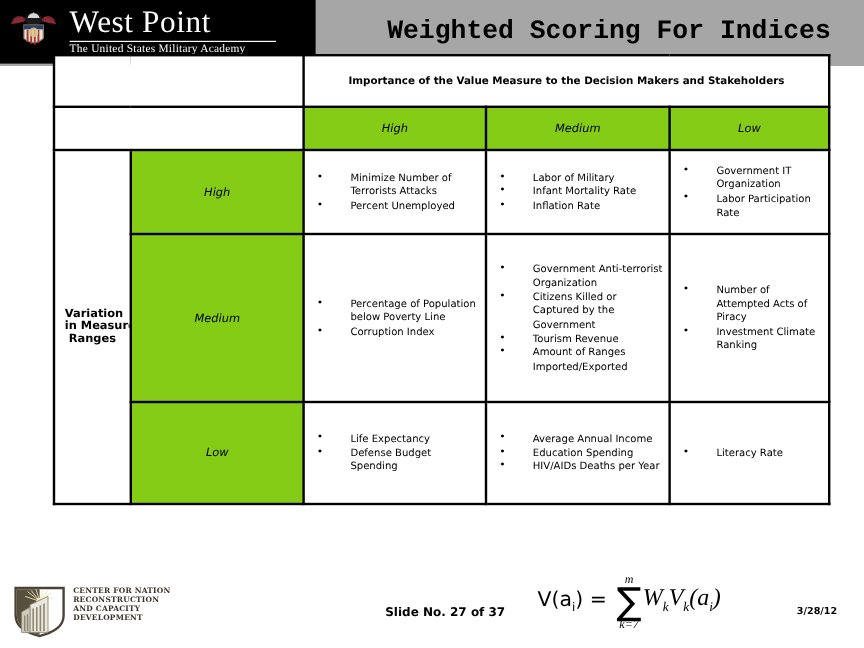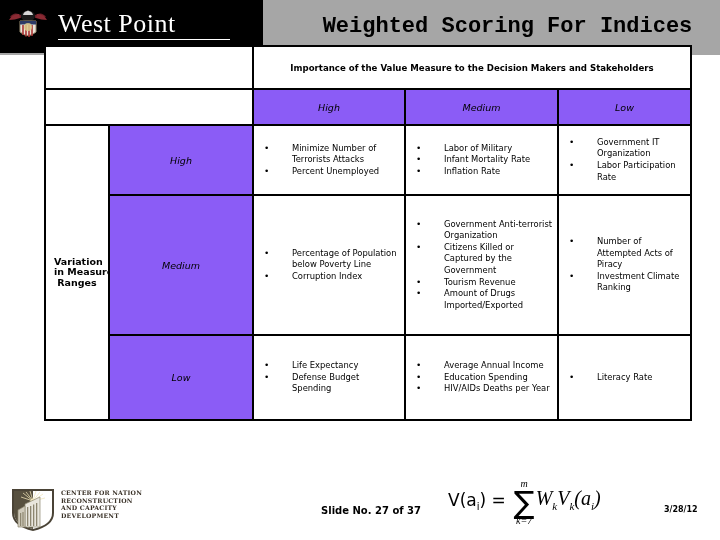--- a/index.html
+++ b/index.html
@@ -56,21 +56,21 @@
     width:646px;height:376px;
     border-collapse:collapse;
     table-layout:fixed;
   }
   #matrix td{
     border:2px solid #000000;
     vertical-align:middle;
     padding:0;
   }
   .cell-white{background:#ffffff;}
-  .cell-grey{background:#8b5cf6;}
+  .cell-grey{background:#84cc16;}
 
   .hdr-span{
     text-align:center;
     font-size:8.6px;font-weight:bold;
     font-family:"DejaVu Sans", sans-serif;
     color:#000000;
     padding:4px 6px;
   }
   .hdr-level{
     text-align:center;
@@ -200,20 +200,21 @@
         <line x1="17" y1="20" x2="17" y2="30" stroke="#a33" stroke-width="1.6"></line>
         <line x1="20" y1="20" x2="20" y2="31.5" stroke="#a33" stroke-width="1.6"></line>
         <line x1="23" y1="20" x2="23" y2="32" stroke="#a33" stroke-width="1.6"></line>
         <line x1="26" y1="20" x2="26" y2="31" stroke="#a33" stroke-width="1.6"></line>
         <circle cx="22" cy="22" r="4" fill="#d9c98a" opacity="0.85"></circle>
       </svg>
     </div>
     <div id="logo-words">
       <span id="wp-name">West Point</span>
       <span id="wp-rule"></span>
+      <span id="wp-sub">The United States Military Academy</span>
     </div>
   </div>
 
   <div id="slide-title">Weighted Scoring For Indices</div>
 </div>
 
 <table id="matrix">
   <colgroup>
     <col style="width:64px">
     <col style="width:144px">
@@ -272,21 +273,21 @@
         <ul class="items">
           <li>Percentage of Population below Poverty Line</li>
           <li>Corruption Index</li>
         </ul>
       </td>
       <td class="cell-white bullets">
         <ul class="items">
           <li>Government Anti-terrorist Organization</li>
           <li>Citizens Killed or Captured by the Government</li>
           <li>Tourism Revenue</li>
-          <li>Amount of Drugs Imported/Exported</li>
+          <li>Amount of Ranges Imported/Exported</li>
         </ul>
       </td>
       <td class="cell-white bullets">
         <ul class="items">
           <li>Number of Attempted Acts of Piracy</li>
           <li>Investment Climate Ranking</li>
         </ul>
       </td>
     </tr>
 

